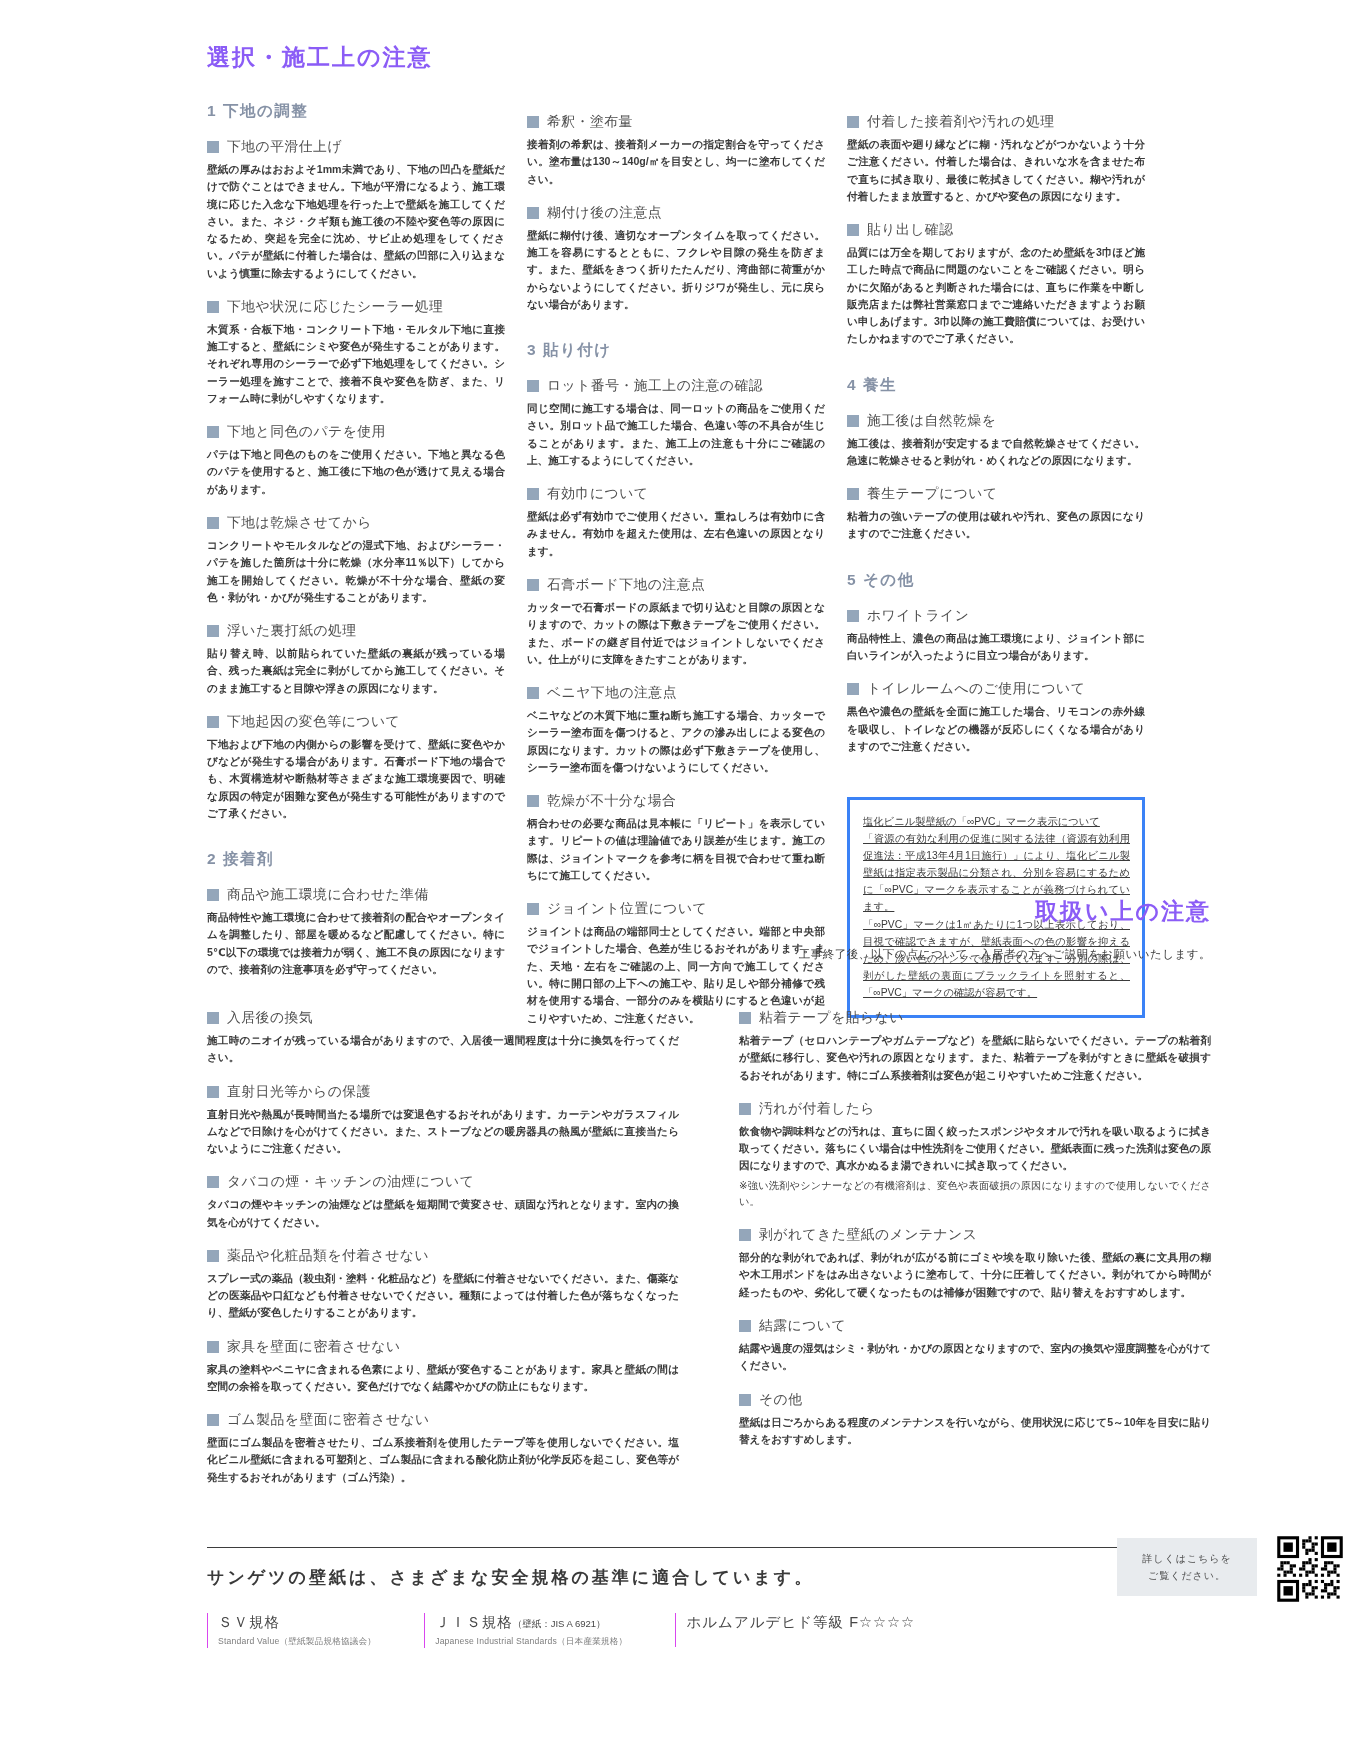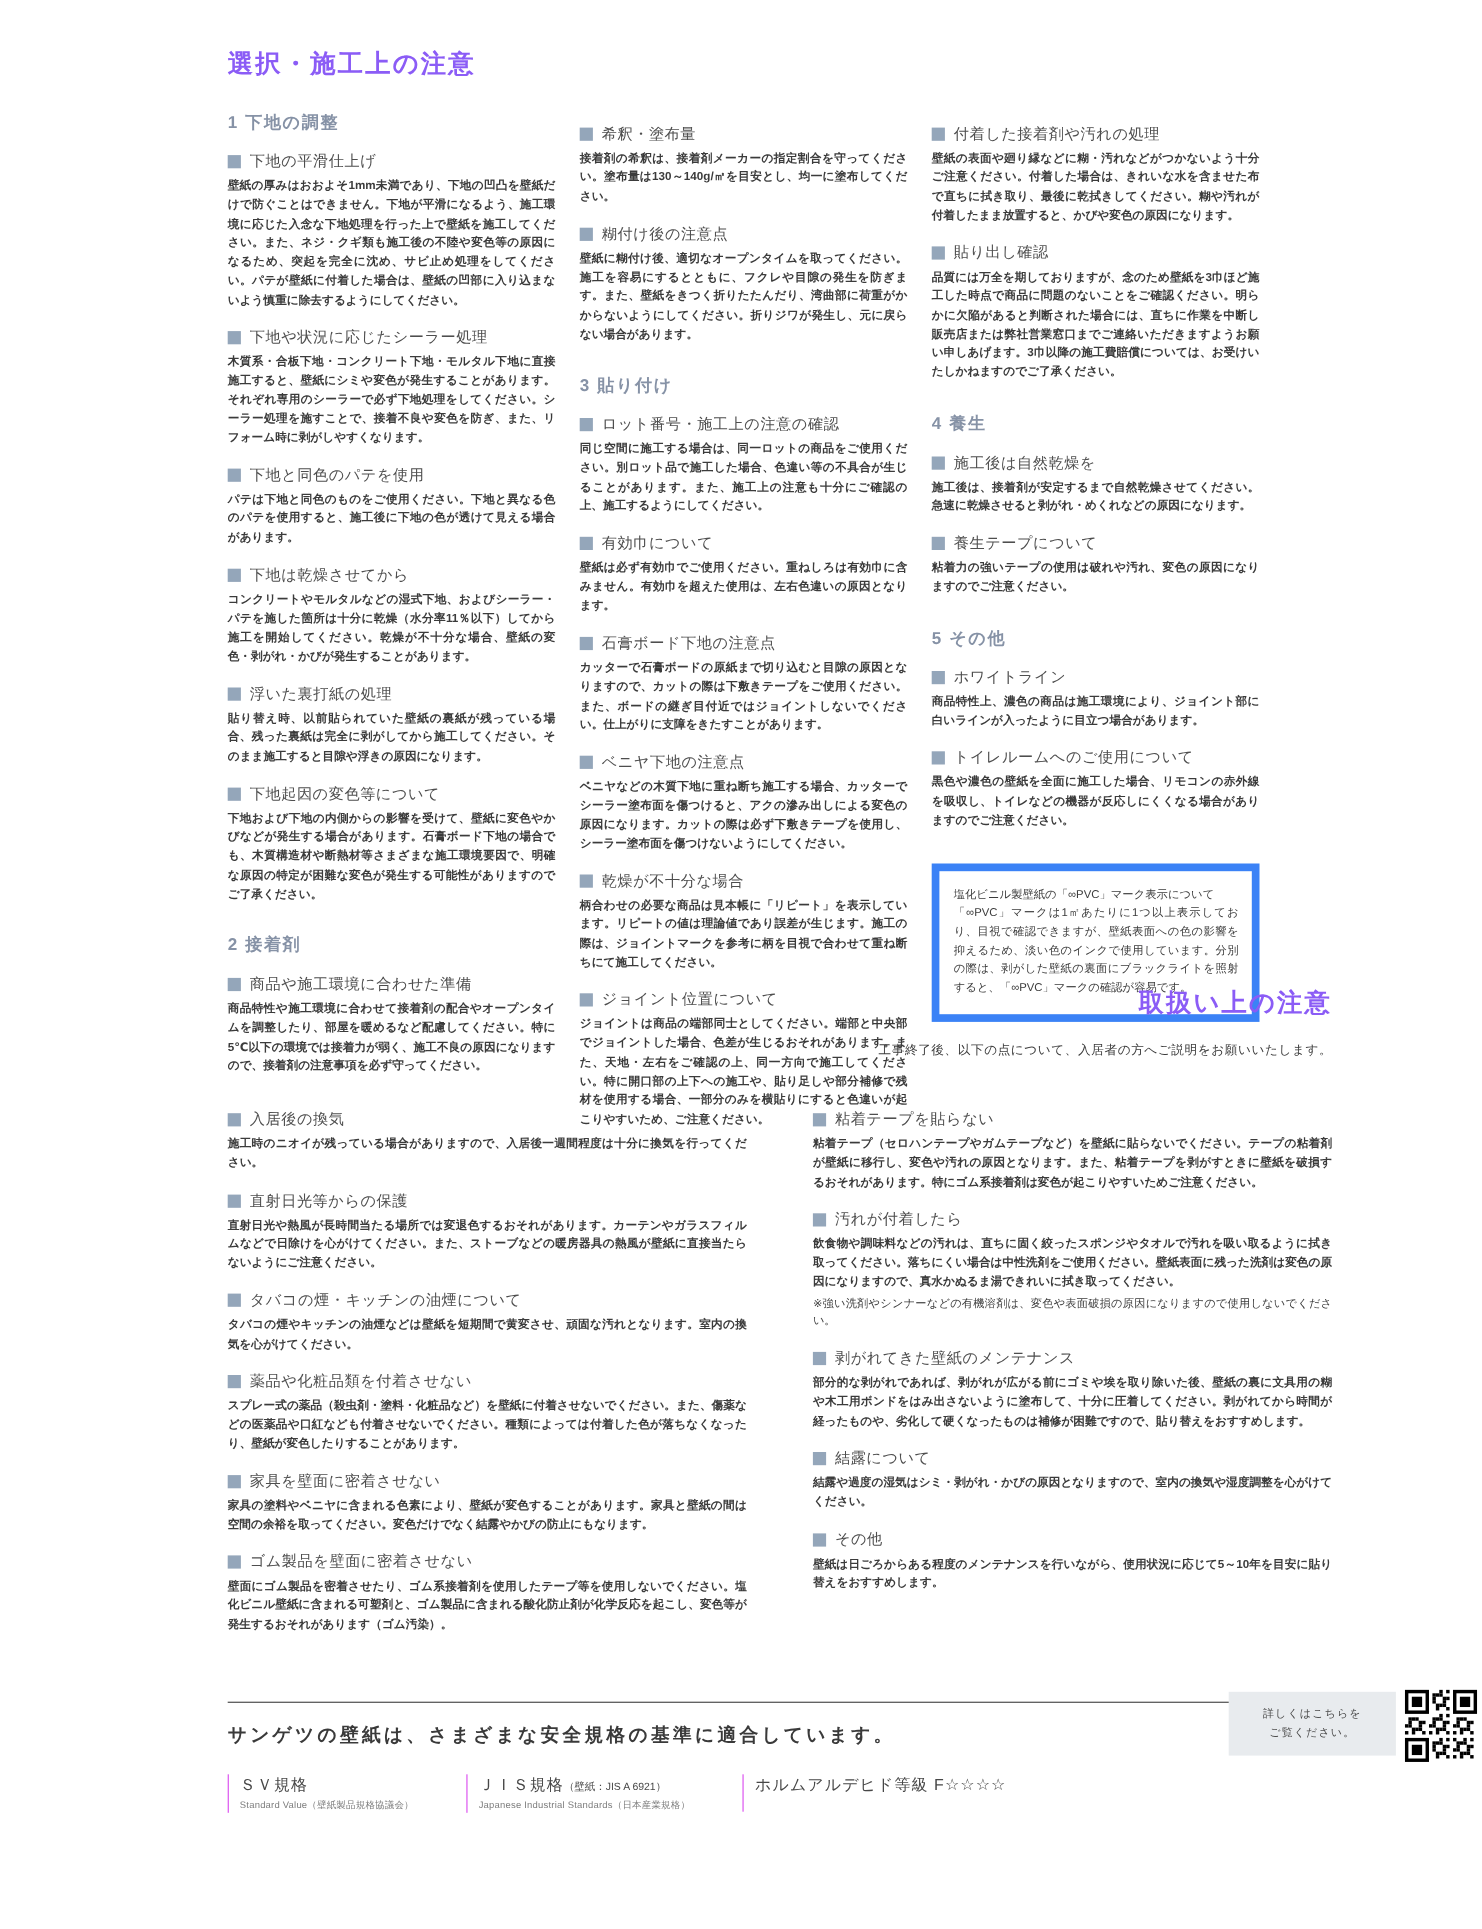--- a/index.html
+++ b/index.html
@@ -33,21 +33,21 @@
   }
   .body-p{
     margin:5px 0 0 0;font-size:10.6px;line-height:1.63;
     text-align:justify;color:#3b3b3b;font-weight:bold;
   }
   .note-p{
     margin:3px 0 0 0;font-size:10.2px;line-height:1.6;
     text-align:justify;color:#3b3b3b;
   }
   .pvc-box{
-    border:7px solid #3b82f6;margin-top:30px;padding:13px 12px 14px 13px;
+    border:3px solid #3b82f6;margin-top:42px;padding:13px 12px 14px 13px;text-decoration:underline;
   }
   .pvc-box .box-p{
     margin:0;font-size:10.3px;line-height:1.66;text-align:justify;color:#3b3b3b;
   }
   
   #section2{position:absolute;left:207px;top:896px;width:1004px;}
   .sec2-head{display:flex;align-items:flex-end;gap:20px;flex-direction:column;}
   .sec2-lead{font-size:11.5px;color:#3b3b3b;padding-bottom:3px;letter-spacing:0.5px;}
   #sec2-cols{display:flex;gap:60px;margin-top:28px;}
   .colw{width:472px;flex:0 0 472px;}
@@ -61,21 +61,21 @@
     letter-spacing:3px;
   }
   #standards{display:flex;margin-top:24px;gap:48px;align-items:flex-start;}
   .standard{
     border-left:1px solid #d946ef;padding-left:10px;min-height:34px;
   }
   .std-title{font-size:14.5px;color:#474747;letter-spacing:1px;}
   .std-paren{font-size:9.5px;color:#474747;letter-spacing:0;}
   .std-sub{font-size:8.6px;color:#7d7d7d;margin-top:4px;letter-spacing:0.2px;}
   .qr-note{
-    position:absolute;left:910px;top:-10px;width:152px;height:58px;
+    position:absolute;left:910px;top:-10px;width:140px;height:58px;
     background:#e8ebee;display:flex;align-items:center;justify-content:center;
     text-align:center;font-size:10px;color:#4c4c4c;line-height:1.7;letter-spacing:1px;
   }
   #qr{position:absolute;left:1064px;top:-18px;width:78px;height:78px;}
 </style>
 </head>
 <body>
 
 <section id="section1">
   <h1 class="sec-title">選択・施工上の注意</h1>
@@ -232,20 +232,21 @@
         </div>
         <div class="sub-block">
           <div class="sub-head">
             <span class="sq"></span>
             <span>トイレルームへのご使用について</span>
           </div>
           <p class="body-p">黒色や濃色の壁紙を全面に施工した場合、リモコンの赤外線を吸収し、トイレなどの機器が反応しにくくなる場合がありますのでご注意ください。</p>
         </div>
         <div class="pvc-box">
           <p class="box-p">塩化ビニル製壁紙の「∞PVC」マーク表示について</p>
+          <p class="box-p">「資源の有効な利用の促進に関する法律（資源有効利用促進法：平成13年4月1日施行）」により、塩化ビニル製壁紙は指定表示製品に分類され、分別を容易にするために「∞PVC」マークを表示することが義務づけられています。</p>
           <p class="box-p">「∞PVC」マークは1㎡あたりに1つ以上表示しており、目視で確認できますが、壁紙表面への色の影響を抑えるため、淡い色のインクで使用しています。分別の際は、剥がした壁紙の裏面にブラックライトを照射すると、「∞PVC」マークの確認が容易です。</p>
         </div>
       </div>
     </div>
 </section>
 
 <section id="section2">
   <div class="sec2-head">
     <h1 class="sec-title">取扱い上の注意</h1>
     <span class="sec2-lead">工事終了後、以下の点について、入居者の方へご説明をお願いいたします。</span>

